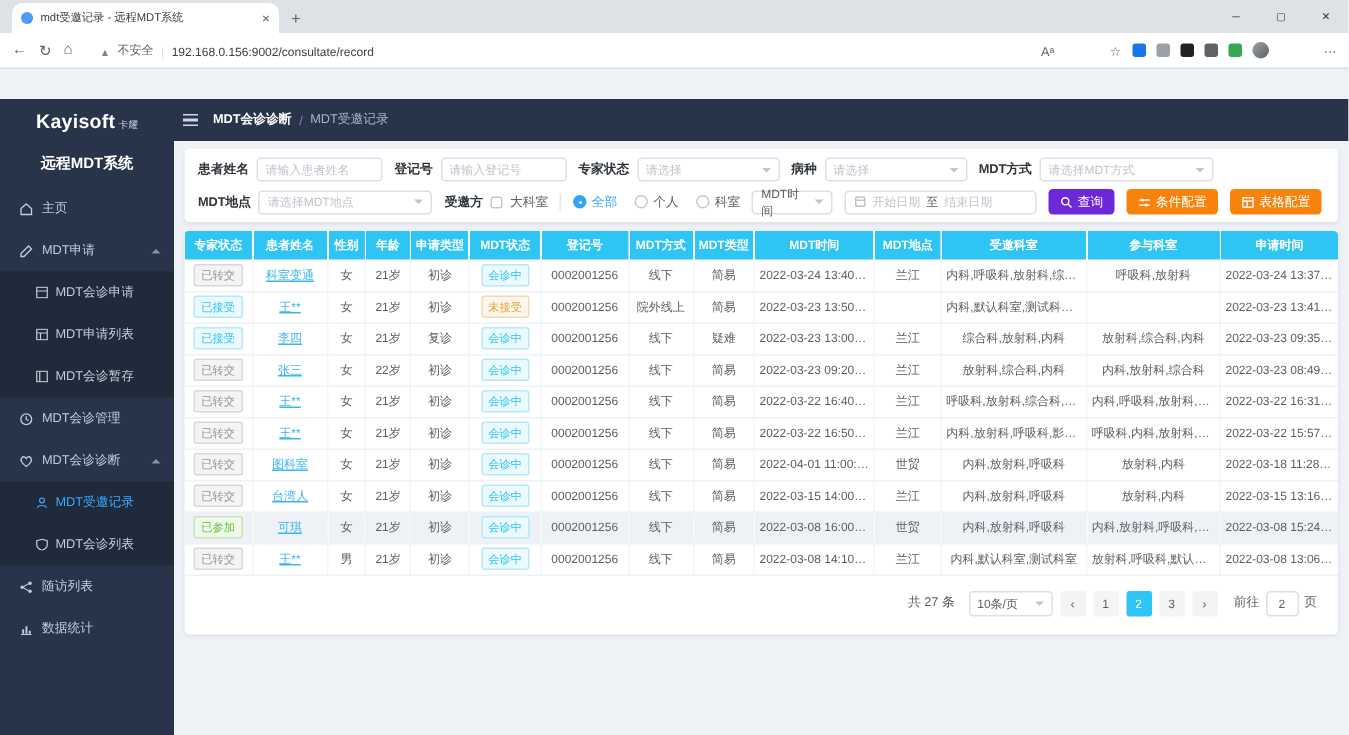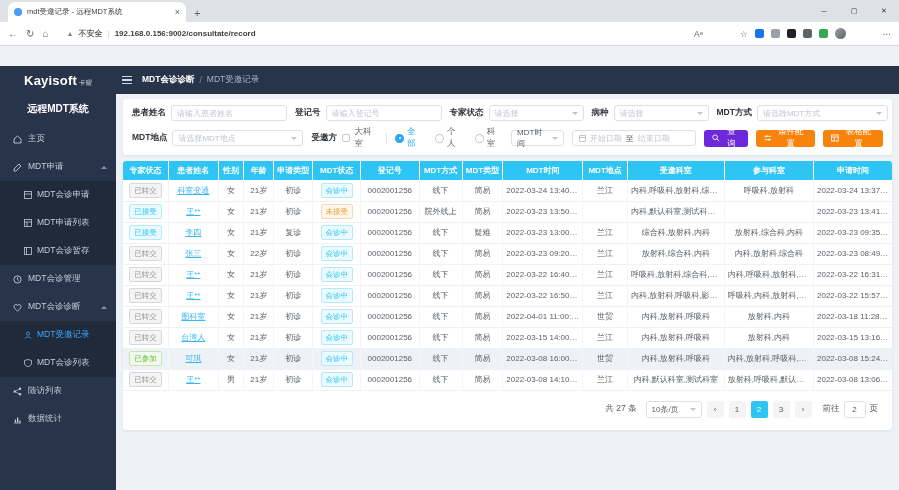--- a/index.html
+++ b/index.html
@@ -9,21 +9,21 @@
   .tabstrip { height:22px; background:#dee1e6; display:flex; align-items:flex-end; position:relative; }
   .tab { width:178px; height:20px; background:#fff; border-radius:7px 7px 0 0; margin-left:8px; display:flex; align-items:center; padding:0 6px; gap:5px;margin-top:12px; }
   .favicon { width:8px; height:8px; border-radius:50%; background:radial-gradient(circle at 35% 35%, #4d9df5 60%, #1b5fb3); flex:0 0 auto; }
   .tab-title { font-size:7.5px; color:#3c4043; white-space:nowrap; overflow:hidden; text-overflow:ellipsis; flex:1; }
   .tab-close { font-size:9px; color:#5f6368; cursor:pointer; }
   .newtab { font-size:11px; color:#5f6368; margin-left:8px; padding-bottom:3px; }
   .win-controls { position:absolute; right:0; top:0; height:22px; display:flex; }
   .win-btn { width:30px; height:22px; display:flex; align-items:center; justify-content:center; font-size:7px; color:#333; }
   .toolbar { height:24px; background:#fff; border-bottom:1px solid #dadce0; display:flex; align-items:center; padding:0 8px; gap:8px; }
   .nav-ico { font-size:10px; color:#5f6368; }
-  .urlbox { flex:1; display:flex; align-items:center; gap:5px; font-size:8px; color:#5f6368; padding-left:10px;font-weight:bold; }
+  .urlbox { flex:1; display:flex; align-items:flex-end; gap:5px; font-size:8px; color:#5f6368; padding-left:10px; }
   .warn { font-size:7px; color:#80868b; }
   .url-sep { color:#dadce0; }
   .url-text { color:#3c4043; font-size:8px; }
   .tool-icons { display:flex; align-items:center; gap:7px; }
   .ticon { font-size:8.5px; color:#5f6368;margin-left:30px; }
   .ext-sq { width:9px; height:9px; border-radius:2px; display:inline-block; }
   .avatar-mini { width:11px; height:11px; border-radius:50%; background:linear-gradient(135deg,#9aa0a6,#5f6368); }
 
   
   .app-header { height:28px; background:#273449; display:flex; align-items:center;margin-top:20px; }
@@ -62,21 +62,21 @@
   .card { background:#fff; border-radius:3px; box-shadow:0 1px 3px rgba(0,0,0,0.08); }
   .filter-card { padding:6px 9px 5px; margin-bottom:6px; }
   .f-row { display:flex; align-items:center; gap:8px; margin-bottom:5px; }
   .f-row:last-child { margin-bottom:0; }
   .f-group { display:flex; align-items:center; gap:5px; }
   .f-label { font-size:8.5px; color:#2f3439; font-weight:bold; white-space:nowrap; }
   .f-input { height:16px; border:1px solid #dcdfe6; border-radius:3px; font-size:8px; color:#333; padding:0 5px; font-family:"Liberation Sans",sans-serif; }
   .f-input::placeholder { color:#bfc4cc; }
   .f-select { height:16px; border:1px solid #dcdfe6; border-radius:3px; font-size:8px; color:#bfc4cc; padding:0 5px; display:flex; align-items:center; justify-content:space-between; cursor:pointer; background:#fff; }
   .sel-caret { width:0; height:0; border:3px solid transparent; border-top:3.5px solid #c0c4cc; margin-top:3px; margin-left:4px; }
-  .w100 { width:116px; } .w95 { width:95px; } .w105 { width:131px; } .w55 { width:54px; }
+  .w100 { width:84px; } .w95 { width:95px; } .w105 { width:116px; } .w55 { width:54px; }
   .chk { width:8px; height:8px; border:1px solid #c4c9d1; border-radius:2px; background:#fff; }
   .chk-label { font-size:8.5px; color:#5a6066; }
   .vdiv { width:1px; height:12px; background:#e3e6eb; }
   .radio { width:9px; height:9px; border-radius:50%; border:1px solid #c4c9d1; background:#fff; position:relative; }
   .radio.on { border-color:#2ea7f5; background:#2ea7f5; }
   .radio.on:after { content:""; position:absolute; left:2.5px; top:2.5px; width:2px; height:2px; border-radius:50%; background:#fff; }
   .radio-label { font-size:8.5px; color:#5a6066; margin-left:3px; }
   .radio-label.on { color:#2ea7f5; }
   .r-item { display:flex; align-items:center; }
   .datebox { height:16px; border:1px solid #dcdfe6; border-radius:3px; display:flex; align-items:center; gap:4px; padding:0 6px; font-size:8px; color:#bfc4cc; width:128px; }

